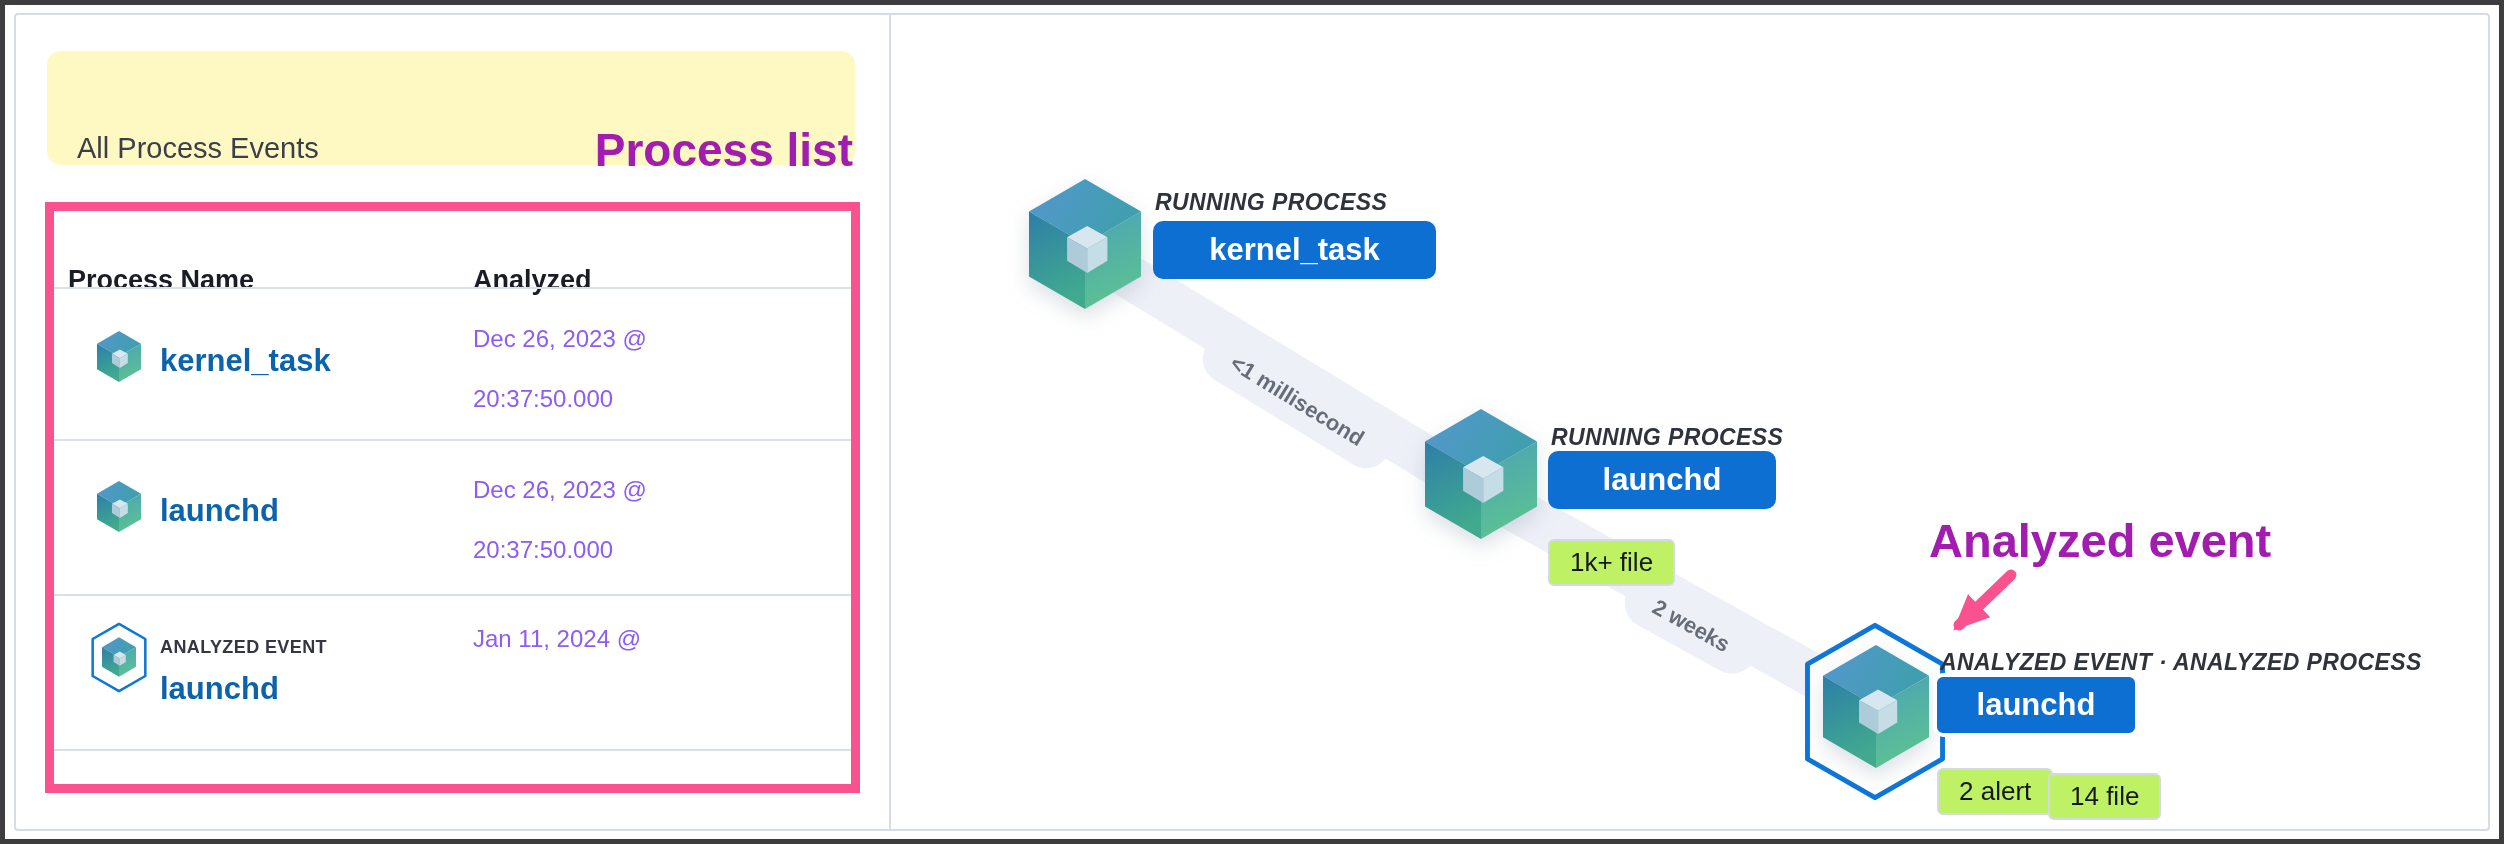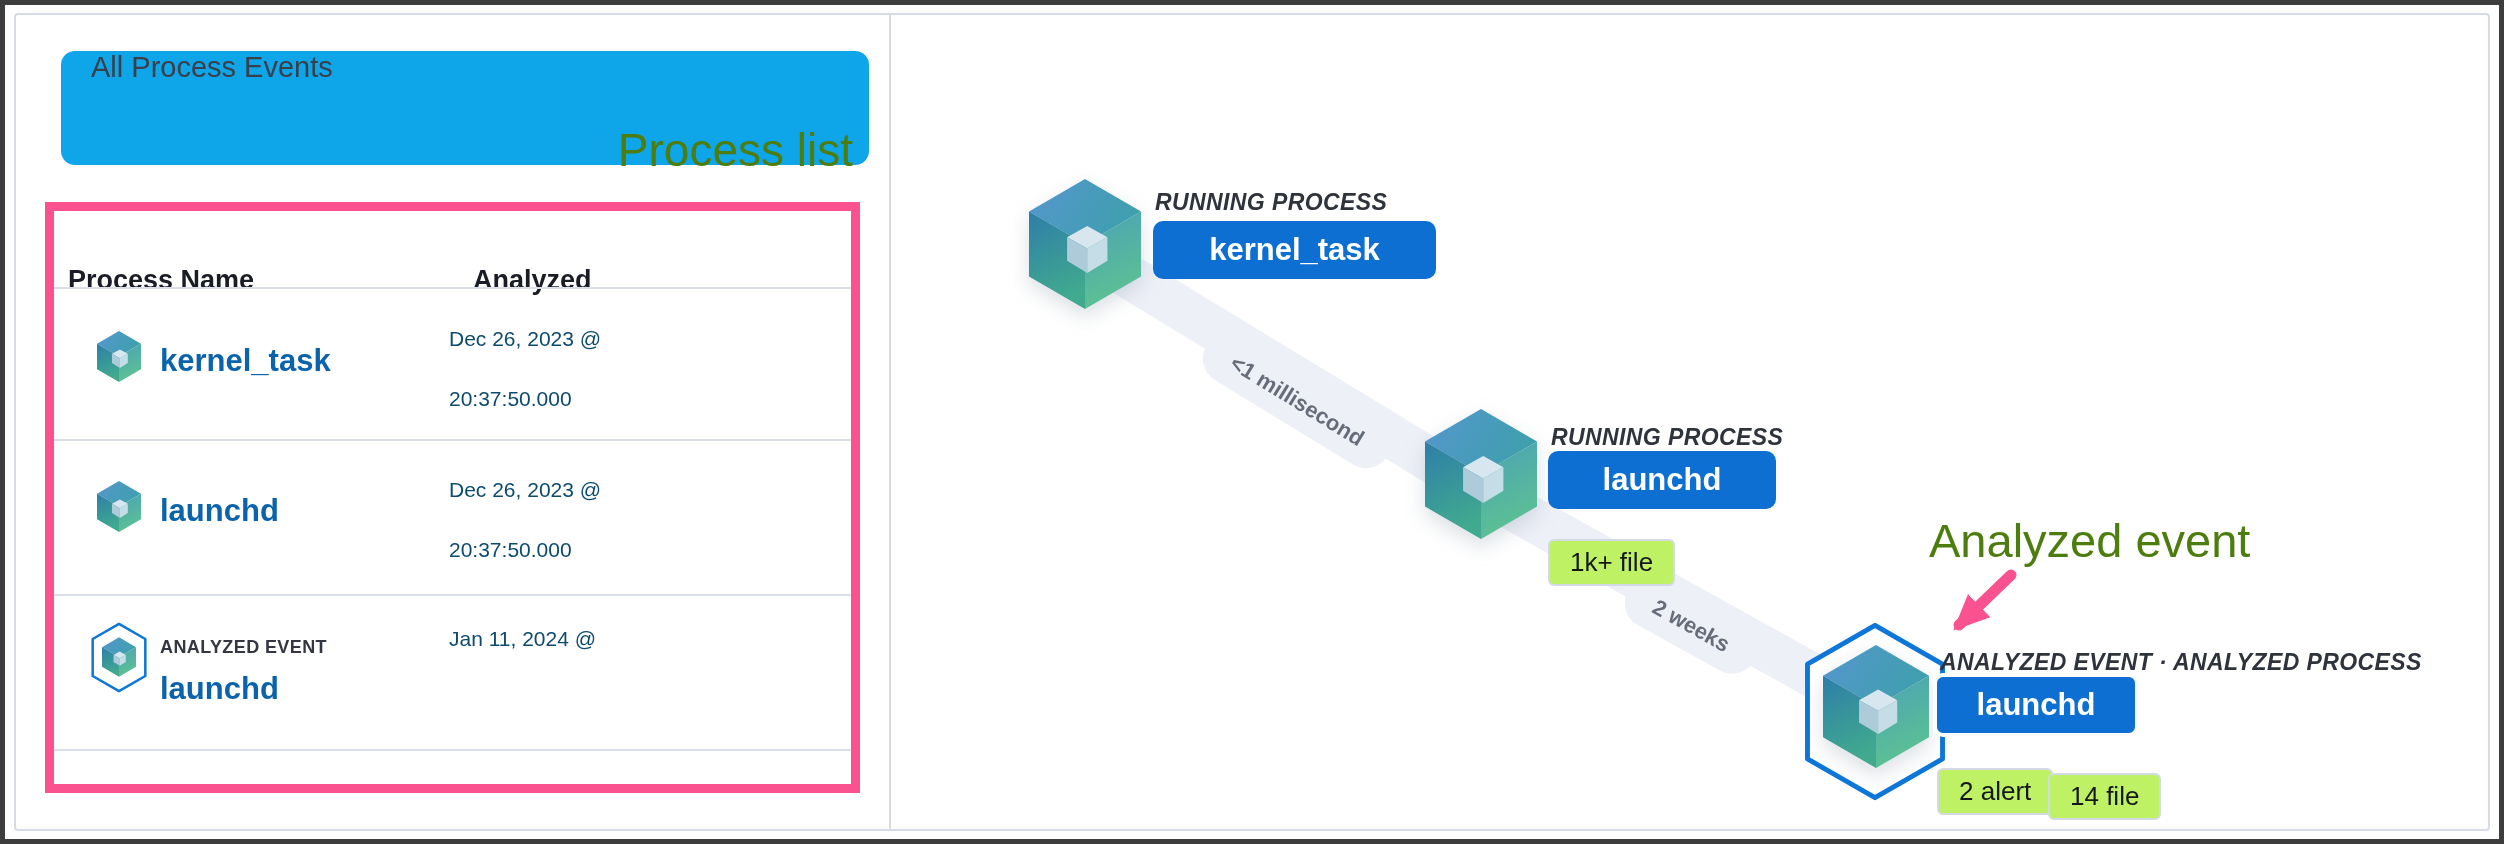--- a/index.html
+++ b/index.html
@@ -11,37 +11,37 @@
   .inner-frame{
     position:absolute;left:9px;top:8px;right:9px;bottom:8px;
     border:2px solid var(--border-gray,#d6dbe5);border-radius:4px;
   }
   .vdivider{
     position:absolute;left:884px;top:10px;bottom:10px;width:2px;
     background:var(--border-gray,#d6dbe5);
   }
   
   .header-box{
-    position:absolute;left:56px;top:46px;width:808px;height:114px;
-    background:#0ea5e9;border-radius:14px;display:flex;align-items:flex-start;
+    position:absolute;left:42px;top:46px;width:808px;height:114px;
+    background:#fef9c3;border-radius:14px;display:flex;align-items:flex-end;
   }
   .header-box .title{margin-left:30px;font-size:29px;color:#3a3f4a;}
-  .annot{font-weight:400;color:#4d7c0f;z-index:6;position:absolute;}
+  .annot{font-weight:700;color:#a21caf;z-index:6;position:absolute;}
   .annot-process-list{left:510px;top:118px;width:338px;text-align:right;font-size:46px;}
   .pink-box{
     position:absolute;left:40px;top:197px;width:815px;height:591px;box-sizing:border-box;
     border:9px solid var(--accent-pink,#f9528f);background:#fff;z-index:2;
   }
   .col-header{position:absolute;font-size:27px;font-weight:700;color:#1a1d26;margin-top:28px;}
   .rule{position:absolute;height:2px;background:#dbdfe9;left:49px;width:797px;}
   .proc-link{
     position:absolute;font-size:31px;font-weight:600;color:var(--link-blue,#0b63ab);
     text-decoration:none;white-space:nowrap;
   }
-  .ts{position:absolute;left:444px;font-size:21px;line-height:60px;color:#0c4a6e;white-space:nowrap;}
+  .ts{position:absolute;left:468px;font-size:24px;line-height:60px;color:#8b5cf6;white-space:nowrap;}
   .mini-badge{
     position:absolute;font-size:18px;font-weight:700;letter-spacing:.4px;color:#343741;white-space:nowrap;
   }
   .icon-abs{position:absolute;}
   
   .edges-svg,.arrow-svg{position:absolute;left:0;top:0;width:2504px;height:844px;pointer-events:none;}
   .edges-svg{z-index:1;}
   .arrow-svg{z-index:7;}
   .edge-label{
     position:absolute;z-index:1;background:var(--edge-band,#eef0f8);

